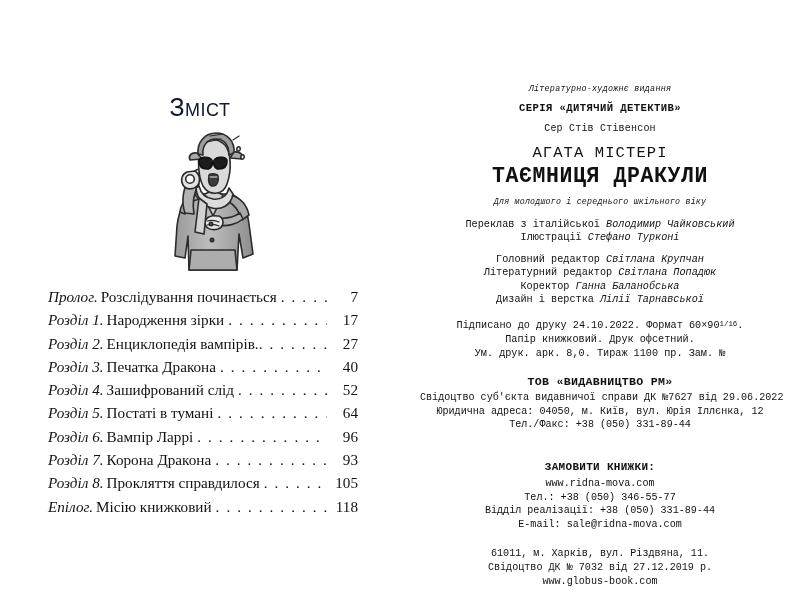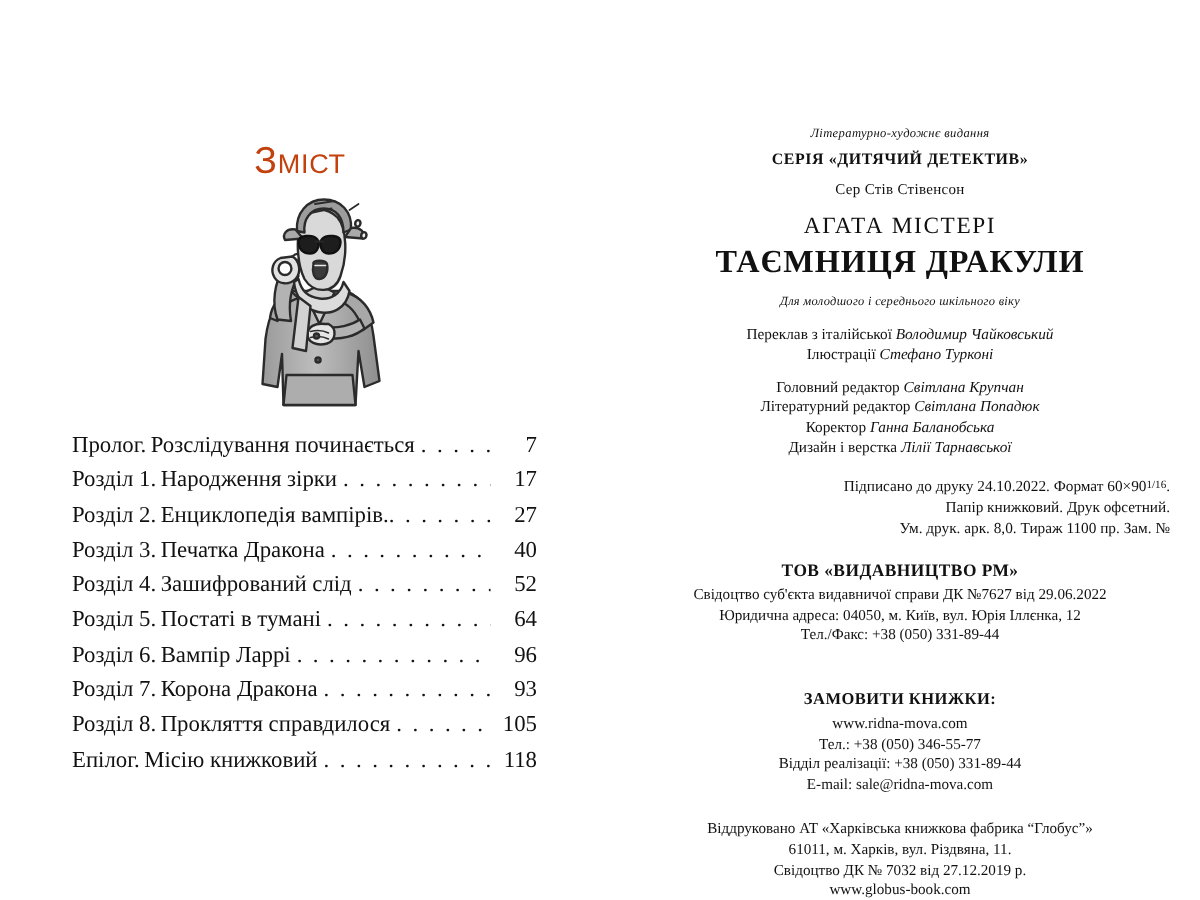--- a/index.html
+++ b/index.html
@@ -33,21 +33,21 @@
   .toc-title {
     position: absolute;
     top: 93px;
     left: 0;
     width: 400px;
     text-align: center;
     font-family: "Liberation Sans", "DejaVu Sans", sans-serif;
     font-variant: small-caps;
     font-size: 25px;
     letter-spacing: 0.5px;
-    color: #c2410c;
+    color: #0f172a;
     font-weight: 400;
   }
 
   
   .illustration {
     position: absolute;
     left: 155px;
     top: 128px;
     width: 120px;
     height: 145px;
@@ -62,20 +62,21 @@
     width: 310px;
   }
   .toc-row {
     display: flex;
     align-items: baseline;
     font-size: 15.2px;
     line-height: 23.3px;
     white-space: nowrap;
   }
   .toc-label {
+    font-style: italic;
     flex: 0 0 auto;
     padding-right: 3px;
   }
   .toc-text {
     flex: 0 0 auto;
   }
   .toc-dots {
     flex: 1 1 auto;
     overflow: hidden;
     white-space: nowrap;
@@ -96,21 +97,21 @@
   .colophon {
     position: absolute;
     left: 420px;
     top: 0;
     width: 360px;
     height: 600px;
     text-align: center;
   }
   .colophon .blk { width: 360px; }
 
-  .ln { display: block; white-space: nowrap; }
+  .ln { display: block; white-space: nowrap; font-family: Liberation Mono, monospace; }
 
   .imprint-kind {
     margin-top: 84px;
     font-style: italic;
     font-size: 8.4px;
     letter-spacing: 0.25px;
   }
   .series {
     margin-top: 8px;
     font-variant: small-caps;
@@ -144,21 +145,21 @@
   }
 
   .credits { margin-top: 12px; }
   .credits .ln {
     font-size: 10.2px;
     line-height: 13.4px;
   }
   .credits .nm { font-style: italic; }
   .credits-group2 { margin-top: 8px; }
 
-  .printinfo { margin-top: 13px; text-align: right; }
+  .printinfo { margin-top: 13px; }
   .printinfo .ln {
     font-size: 10.2px;
     line-height: 13.6px;
   }
   .frac {
     display: inline-block;
     font-size: 7.4px;
     line-height: 1;
     vertical-align: 0.28em;
   }
@@ -397,21 +398,20 @@
     <div class="blk order-head ln">ЗАМОВИТИ КНИЖКИ:</div>
 
     <div class="blk orderdetails">
       <span class="ln">www.ridna-mova.com</span>
       <span class="ln">Тел.: +38 (050) 346-55-77</span>
       <span class="ln">Відділ реалізації: +38 (050) 331-89-44</span>
       <span class="ln">E-mail: sale@ridna-mova.com</span>
     </div>
 
     <div class="blk printhouse">
-      <span class="ln">Віддруковано АТ «Харківська книжкова фабрика “Глобус”»</span>
       <span class="ln">61011, м. Харків, вул. Різдвяна, 11.</span>
       <span class="ln">Свідоцтво ДК № 7032 від 27.12.2019 р.</span>
       <span class="ln">www.globus-book.com</span>
     </div>
 
   </div>
 
 </div>
 
 </body></html>

